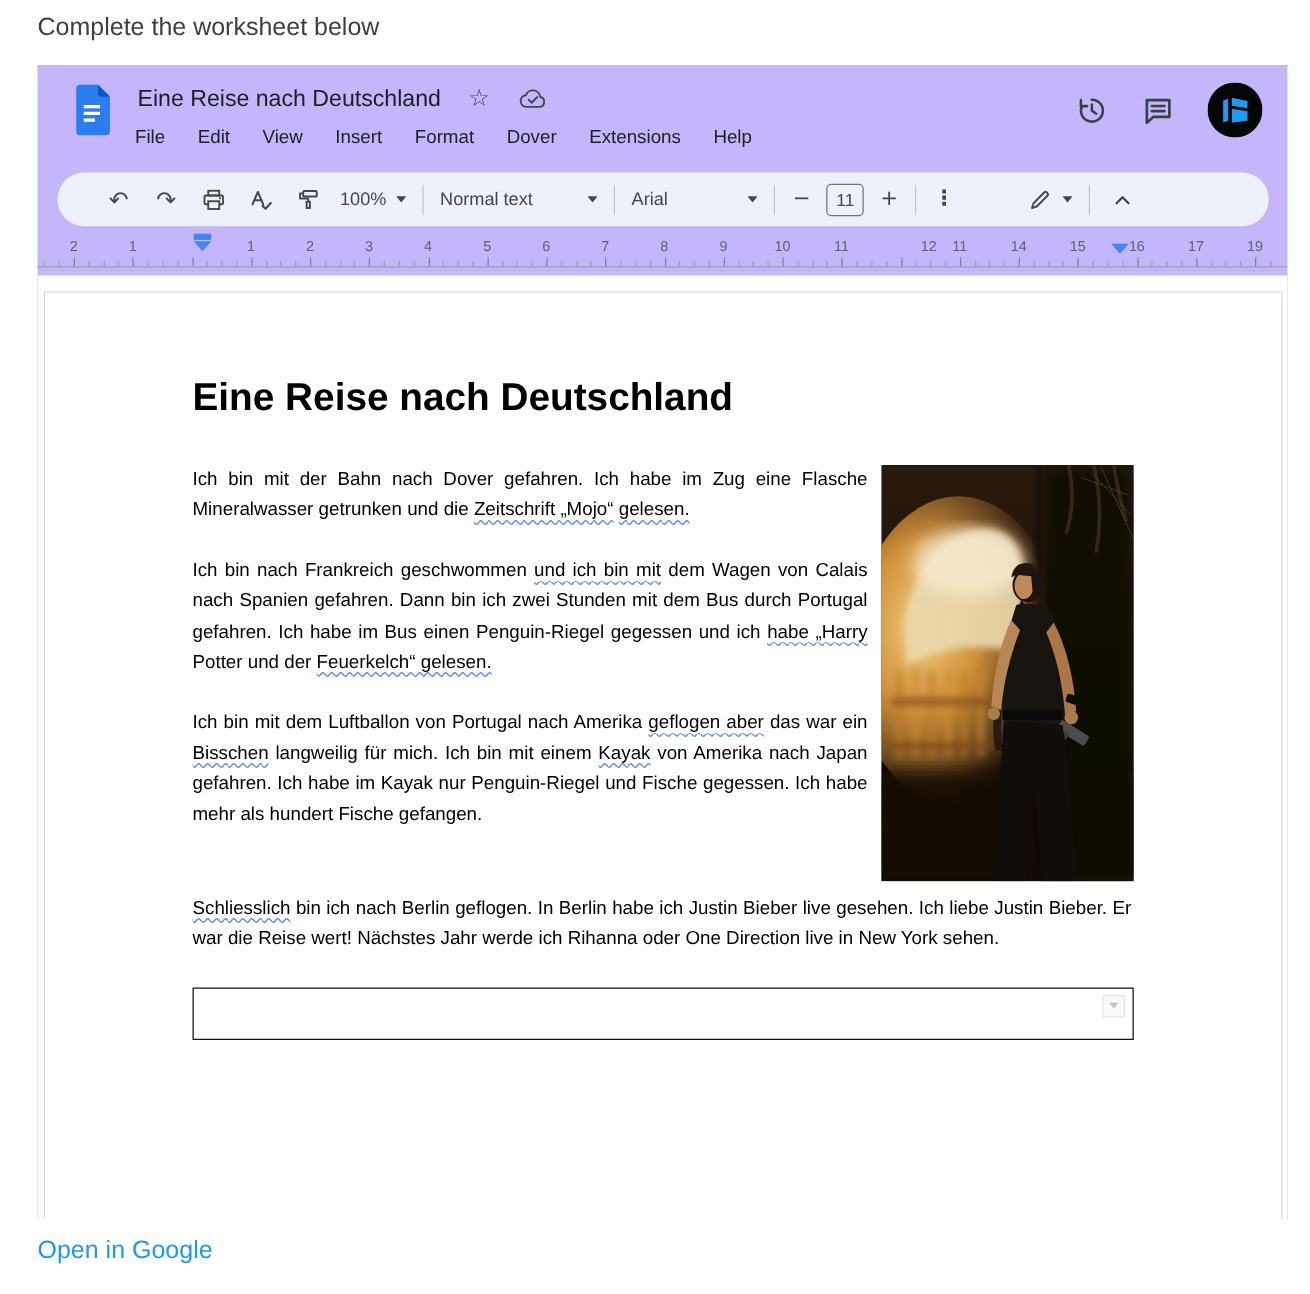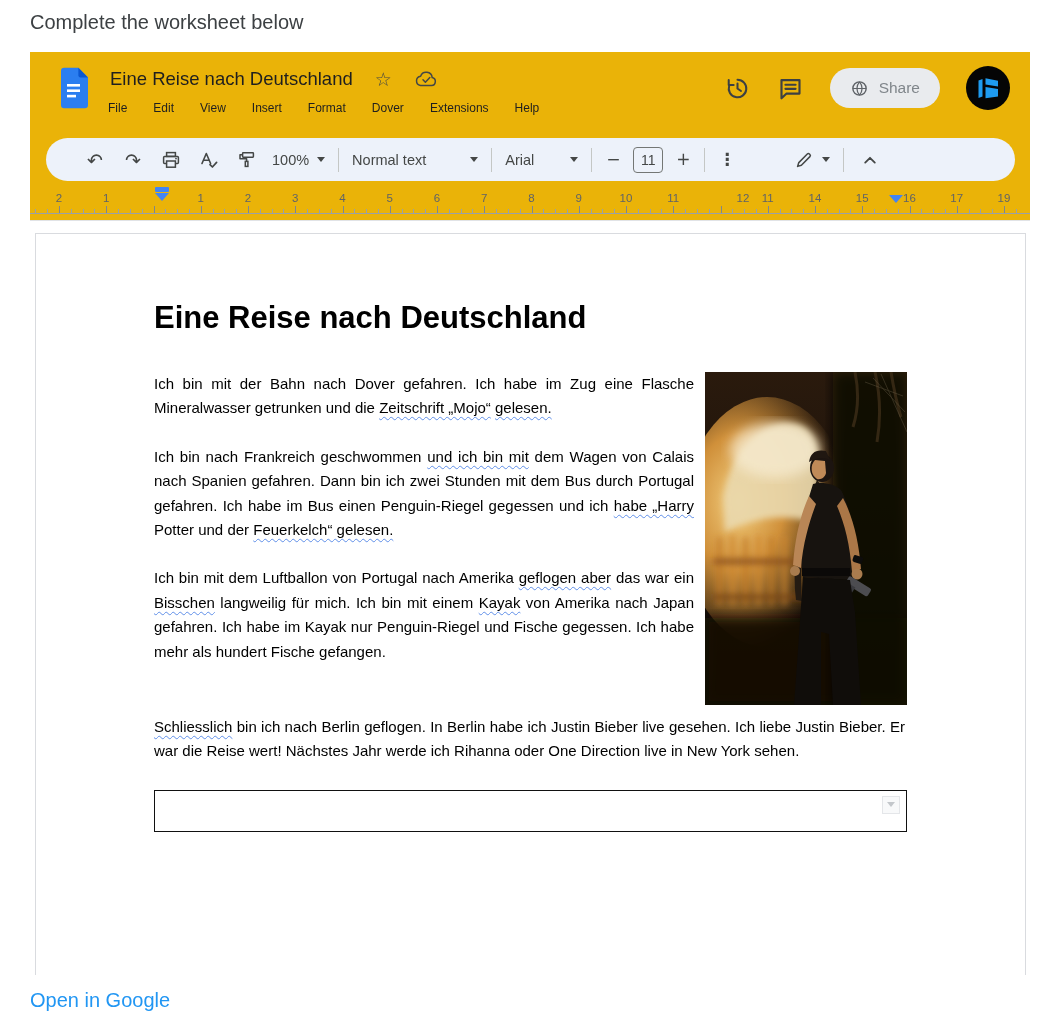--- a/index.html
+++ b/index.html
@@ -1,29 +1,29 @@
 <!DOCTYPE html>
 <html style="--docs-blue: #2b7ef0; --link-blue: #2196f3; --squiggle: #5f8fe8; --marker-blue: #4285f4; --toolbar-bg: #edf2fa;"><head>
 <meta charset="utf-8">
 <style>
   html,body{margin:0;padding:0;}
   body{width:1048px;height:1035px;background:#fff;font-family:"Liberation Sans",sans-serif;position:relative;overflow:hidden;color:#1f1f1f;}
   svg{display:block}
 
   .page-heading{position:absolute;left:30px;top:11px;font-size:20px;font-weight:500;color:#3c4043;}
 
-  .docs-app{position:absolute;left:30px;top:52px;width:1000px;height:923px;background:#eab308;overflow:hidden;}
+  .docs-app{position:absolute;left:30px;top:52px;width:1000px;height:923px;background:#c4b5fd;overflow:hidden;}
 
   
   .docs-icon{position:absolute;left:28px;top:15px;}
   .title-row{position:absolute;left:80px;top:16px;display:flex;align-items:center;gap:22px;}
   .doc-title{font-size:18.5px;color:#1f1f1f;white-space:nowrap;}
   .glyph{font-family:"DejaVu Sans",sans-serif;color:#444746;}
   .star-glyph{font-size:19px;line-height:1;cursor:default;}
-  .menu-bar{position:absolute;left:78px;top:49px;display:flex;gap:26px;font-size:12px;color:#1f1f1f;}
+  .menu-bar{position:absolute;left:78px;top:49px;display:flex;gap:26px;font-size:15px;color:#1f1f1f;}
   .menu-item{cursor:default;}
   .header-right{position:absolute;right:20px;top:14px;display:flex;align-items:center;gap:26px;height:44px;}
   .share-btn{display:flex;align-items:center;gap:10px;height:40px;padding:0 20px;border-radius:20px;background:#e9ebee;}
   .share-label{font-size:15.5px;color:#80868b;}
   .avatar{width:44px;height:44px;border-radius:50%;}
 
   
   .toolbar{position:absolute;left:16px;top:86px;width:969px;height:43px;background:#edf2fa;border-radius:22px;display:flex;align-items:center;padding:0 14px 0 30px;box-sizing:border-box;}
   .tb{display:flex;align-items:center;justify-content:center;height:30px;border-radius:4px;cursor:default;}
   .tb-icon{width:38px;}
@@ -112,29 +112,20 @@
         <path d="M4.2 4.4 v4.4 h4.4" fill="none" stroke="#3c4043" stroke-width="1.8" stroke-linecap="round" stroke-linejoin="round"></path>
         <path d="M12 7.6 V12 l3.1 2.2" fill="none" stroke="#3c4043" stroke-width="1.8" stroke-linecap="round"></path>
       </svg>
     </span>
     <span>
       <svg width="27" height="27" viewBox="0 0 24 24">
         <path d="M4 4.5 h16 v12 h-11.5 l-4.5 4.2 z" fill="none" stroke="#3c4043" stroke-width="1.9" stroke-linejoin="round"></path>
         <path d="M7.5 8.7 h9 M7.5 12.3 h9" stroke="#3c4043" stroke-width="1.9" stroke-linecap="round"></path>
       </svg>
     </span>
-    <div class="share-btn">
-      <span>
-        <svg width="19" height="19" viewBox="0 0 20 20">
-          <circle cx="10" cy="10" r="7" fill="none" stroke="#5f6368" stroke-width="1.5"></circle>
-          <path d="M3 10 h14 M10 3 a10.5 10.5 0 0 1 0 14 M10 3 a10.5 10.5 0 0 0 0 14" fill="none" stroke="#5f6368" stroke-width="1.3"></path>
-        </svg>
-      </span>
-      <span class="share-label">Share</span>
-    </div>
     <div class="avatar">
       <svg width="44" height="44" viewBox="0 0 44 44">
         <circle cx="22" cy="22" r="22" fill="#050505"></circle>
         <path d="M12.5 14.5 L16.5 13 V30.5 L12.5 32 Z" fill="#1e9bf0"></path>
         <path d="M19.5 12.2 L32 14.8 V20.6 L19.5 18.6 Z" fill="#1e9bf0"></path>
         <path d="M19.5 21 L32 23 V30.6 L19.5 32.2 Z" fill="#1e9bf0"></path>
       </svg>
     </div>
   </div>
 
@@ -166,21 +157,21 @@
     <span class="tb tb-text">
       <span>100%</span>
         <span class="caret"></span>
     </span>
     <span class="tb-sep"></span>
     <span class="tb tb-text" style="gap:44px">
       <span>Normal text</span>
         <span class="caret"></span>
     </span>
     <span class="tb-sep"></span>
-    <span class="tb tb-text" style="gap:36px">
+    <span class="tb tb-text" style="gap:64px">
       <span>Arial</span>
         <span class="caret"></span>
     </span>
     <span class="tb-sep"></span>
     <span class="tb tb-icon glyph pm-glyph" style="width:28px">−</span>
     <span class="size-box">11</span>
     <span class="tb tb-icon glyph pm-glyph" style="width:28px">+</span>
     <span class="tb-sep"></span>
     <span class="tb tb-icon glyph more-glyph" style="width:30px">⋮</span>
     <span class="tb-spacer"></span>

